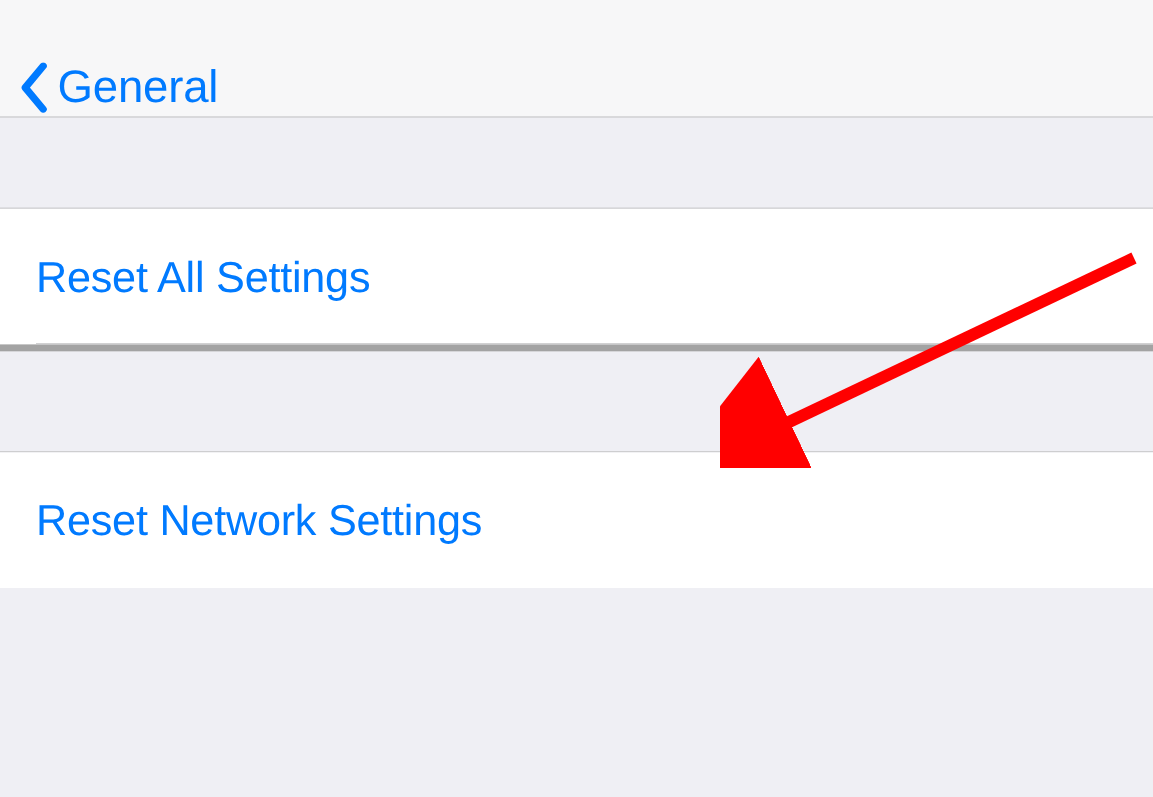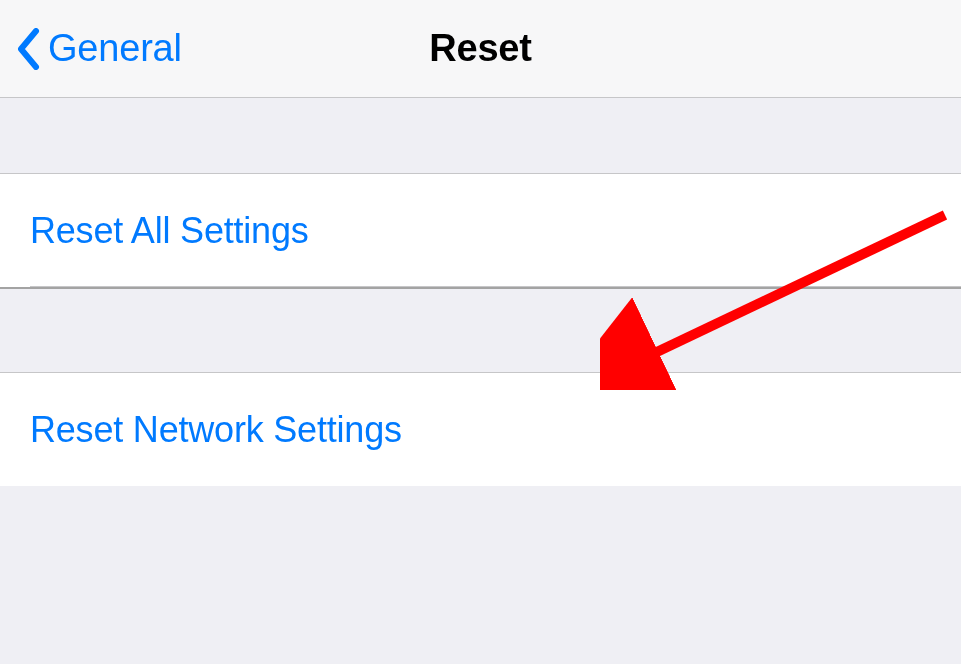--- a/index.html
+++ b/index.html
@@ -14,21 +14,21 @@
       height: 664px;
       overflow: hidden;
       position: relative;
     }
     .nav-bar {
       height: 98px;
       background: #f7f7f8;
       border-bottom: 1px solid #c6c6c8;
       position: relative;
       display: flex;
-      align-items: center;
+      align-items: flex-end;
     }
     .back-button {
       display: flex;
       align-items: center;
       padding-left: 14px;
       cursor: pointer;
       color: #007aff;
     }
     .back-chevron {
       width: 28px;
@@ -81,21 +81,21 @@
     .cell.cell-divider::after {
       content: "";
       position: absolute;
       bottom: 0;
       left: 30px;
       right: 0;
       height: 1px;
       background: #c6c6c8;
     }
     .cell-group-bottom-border {
-      border-bottom: 2px solid #a3a3a3;
+      border-bottom: 6px solid #a3a3a3;
     }
     .cell-label {
       font-size: 36px;
       font-weight: 400;
       color: #007aff;
       letter-spacing: -0.2px;
     }
     .annotation-arrow {
       position: absolute;
       pointer-events: none;
@@ -107,21 +107,20 @@
 
 <div class="nav-bar">
   <div class="back-button">
     <span class="back-chevron">
       <svg viewBox="0 0 24 42" fill="none">
         <path d="M20 3 L5 21 L20 39" stroke="#007aff" stroke-width="6" stroke-linecap="round" stroke-linejoin="round"></path>
       </svg>
     </span>
     <span class="back-label">General</span>
   </div>
-  <div class="nav-title">Reset</div>
 </div>
 
 <div class="spacer"></div>
 
 <div class="cell-group cell-group-bottom-border">
   <div class="cell cell-divider">
     <span class="cell-label">Reset All Settings</span>
   </div>
 </div>
 

